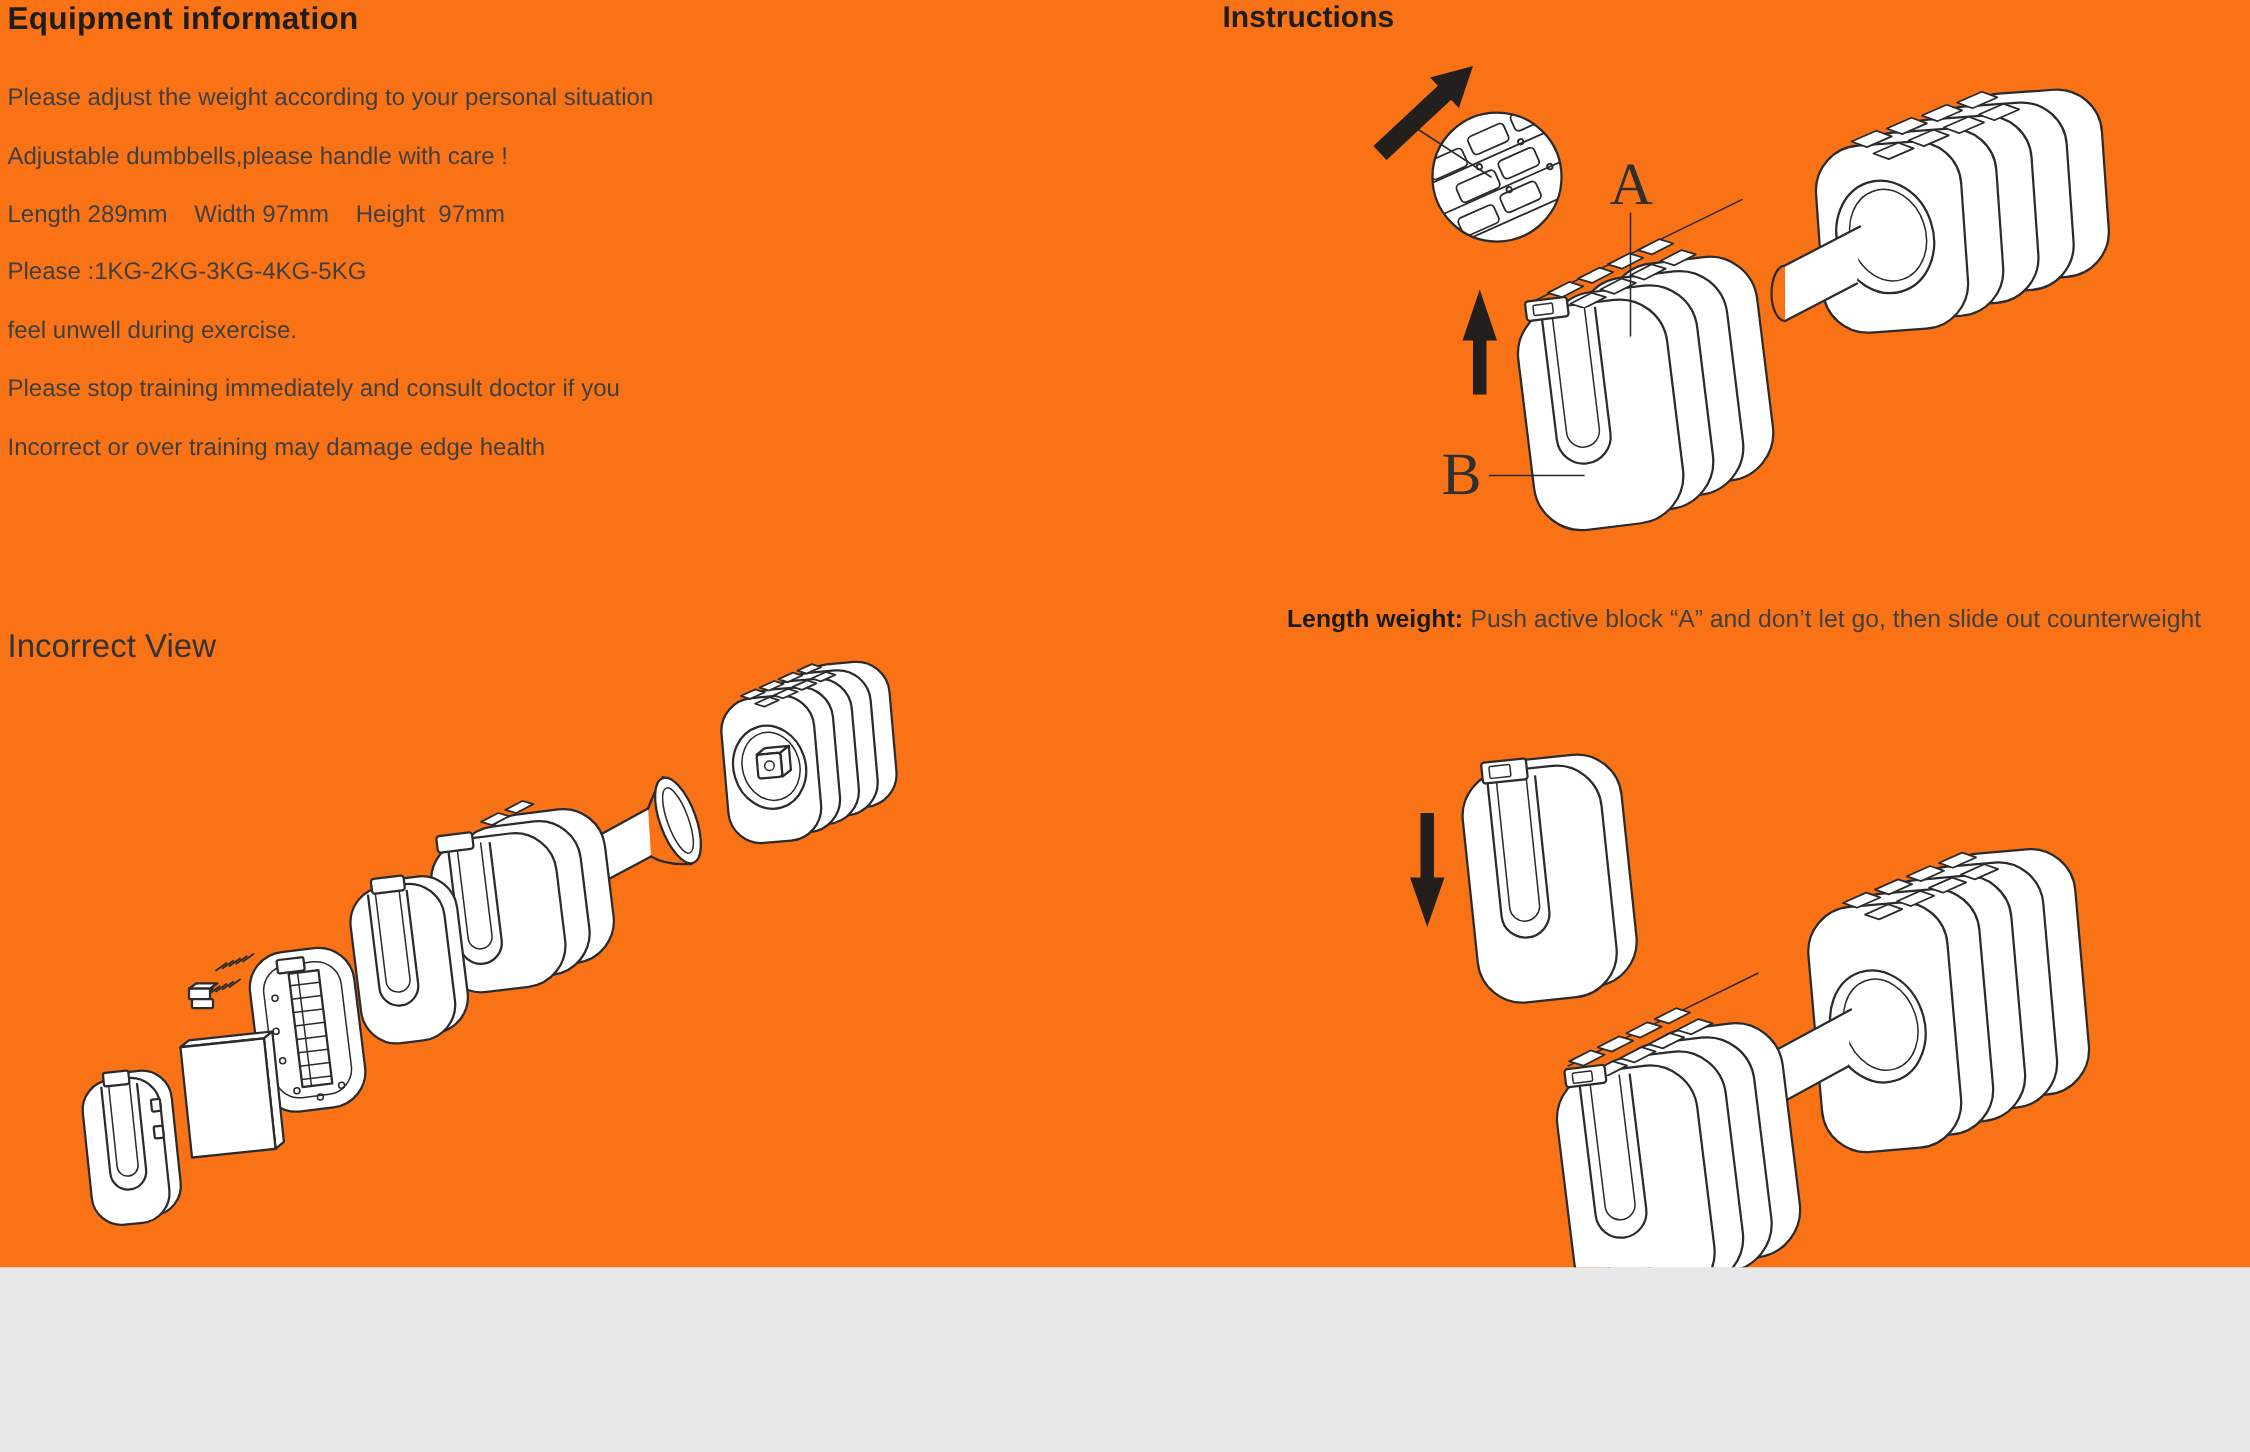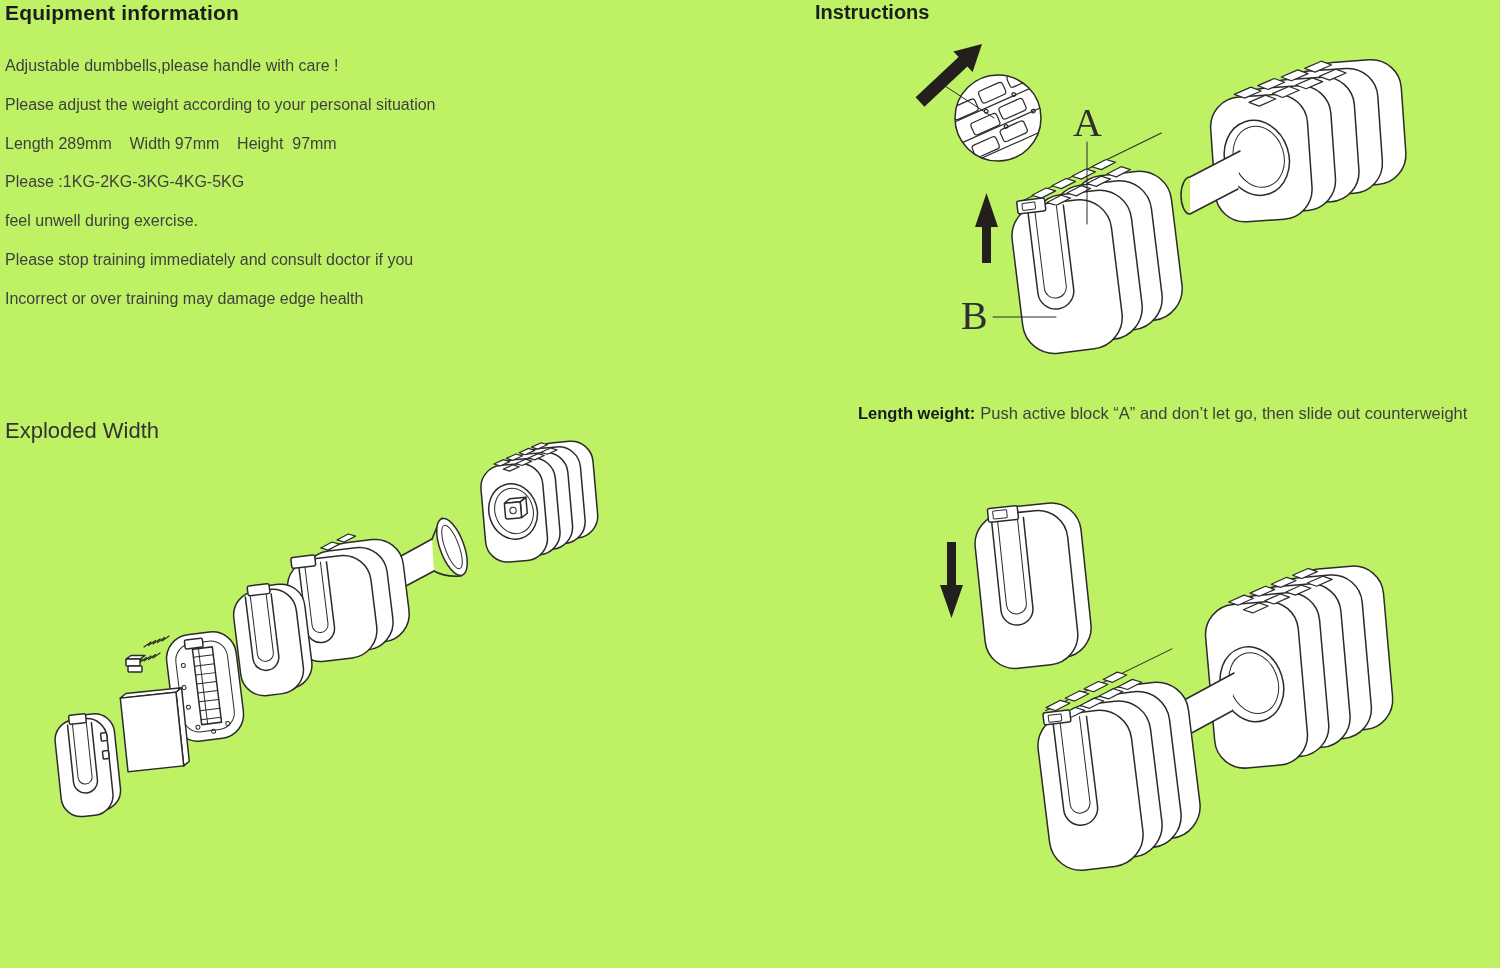--- a/index.html
+++ b/index.html
@@ -1,16 +1,16 @@
 <!DOCTYPE html>
 <html><head>
 <meta charset="utf-8">
 <style>
   html,body{margin:0;padding:0;background:#e8e8e8}
-  #page{position:relative;width:1500px;height:968px;background:#bef264;overflow:hidden;
+  #page{position:relative;width:1500px;height:845px;background:#f97316;overflow:hidden;
         font-family:"Liberation Sans","DejaVu Sans",sans-serif;}
   .sec-title{position:absolute;margin:0;font-weight:700;color:#1d1d1d;}
   #eq-title{left:5px;top:1px;font-size:21px;letter-spacing:.2px}
   #ins-title{left:815px;top:1px;font-size:20px}
   #ev-title{position:absolute;left:5px;top:418px;margin:0;font-size:22px;font-weight:400;color:#333}
   .info-lines{position:absolute;left:5px;top:47px}
   .info-line{height:38.8px;line-height:38.8px;font-size:16px;color:#3f3f3f;white-space:pre}
   .caption{position:absolute;font-size:16.5px;color:#3f3f3f;line-height:22px}
   #reduce-caption{left:858px;top:402px;width:642px}
   #increase-caption{left:858px;top:904px;width:642px}
@@ -26,30 +26,30 @@
   .arrow{fill:#231f1d;stroke:none}
   .serif{font-family:"Liberation Serif","DejaVu Serif",serif;font-size:40px;fill:#2f2f2f}
 </style>
 </head>
 <body>
 
 <div id="page">
 
   <h1 id="eq-title" class="sec-title">Equipment information</h1>
   <div class="info-lines">
+    <div class="info-line">Please adjust the weight according to your personal situation</div>
     <div class="info-line">Adjustable dumbbells,please handle with care !</div>
-    <div class="info-line">Please adjust the weight according to your personal situation</div>
     <div class="info-line">Length 289mm    Width 97mm    Height  97mm</div>
     <div class="info-line">Please :1KG-2KG-3KG-4KG-5KG</div>
     <div class="info-line">feel unwell during exercise.</div>
     <div class="info-line">Please stop training immediately and consult doctor if you</div>
     <div class="info-line">Incorrect or over training may damage edge health</div>
   </div>
 
-  <h2 id="ev-title">Exploded Width</h2>
+  <h2 id="ev-title">Incorrect View</h2>
 
   <svg class="fig" style="left:40px;top:435px" width="580" height="435" viewBox="0 0 580 435">
 
     <g transform="rotate(-5 490 75)">
       <rect class="lnf" x="495" y="10" width="62" height="97" rx="22"></rect>
       <rect class="lnf" x="482" y="14.5" width="62" height="97" rx="22"></rect>
       <rect class="lnf" x="469" y="19" width="62" height="97" rx="22"></rect>
       <rect class="lnf" x="456" y="23.5" width="62" height="97" rx="22"></rect>
       <rect class="lnf" x="443" y="28" width="62" height="97" rx="22"></rect>
       <g class="lnf t12">

